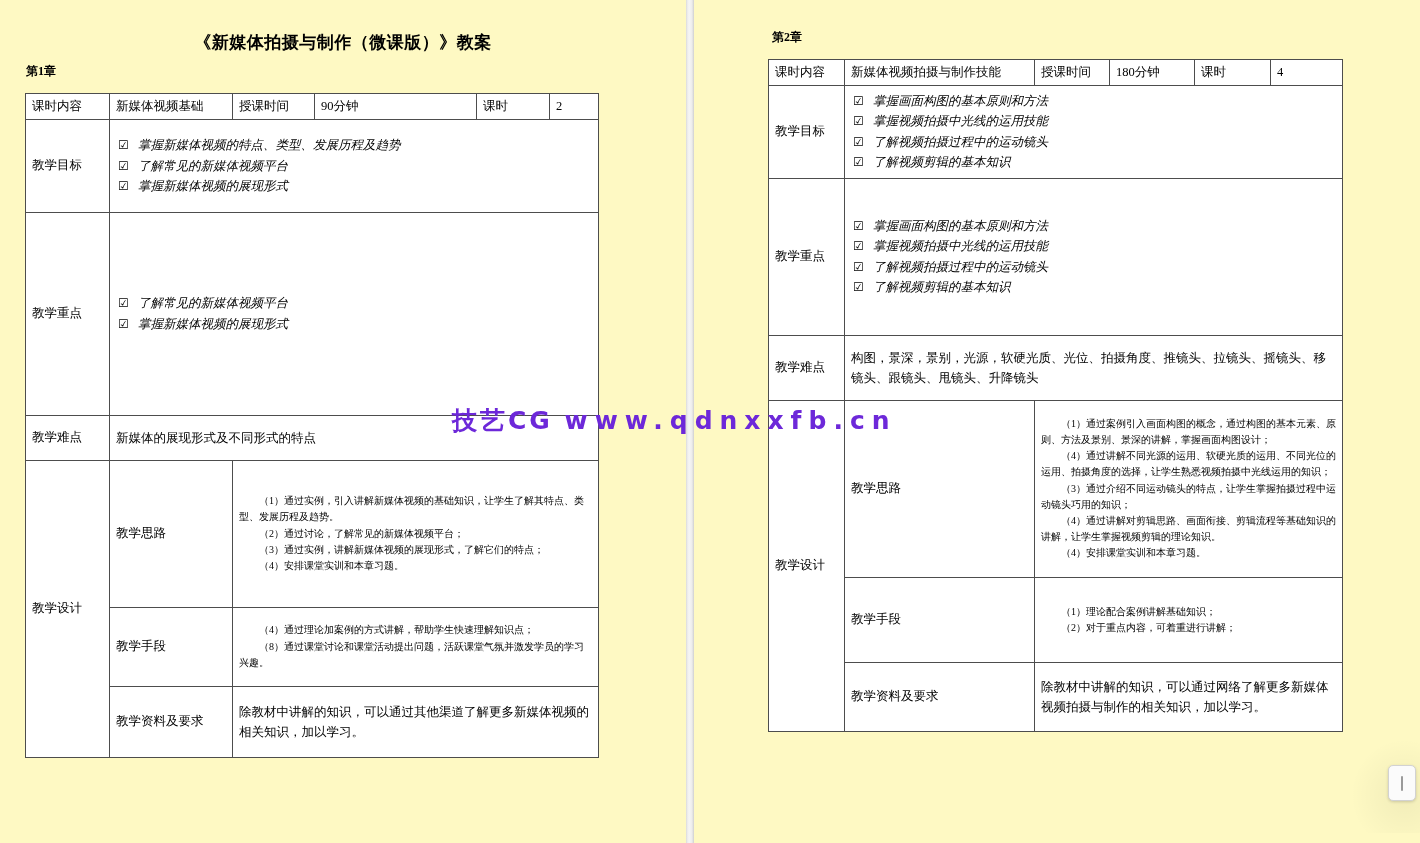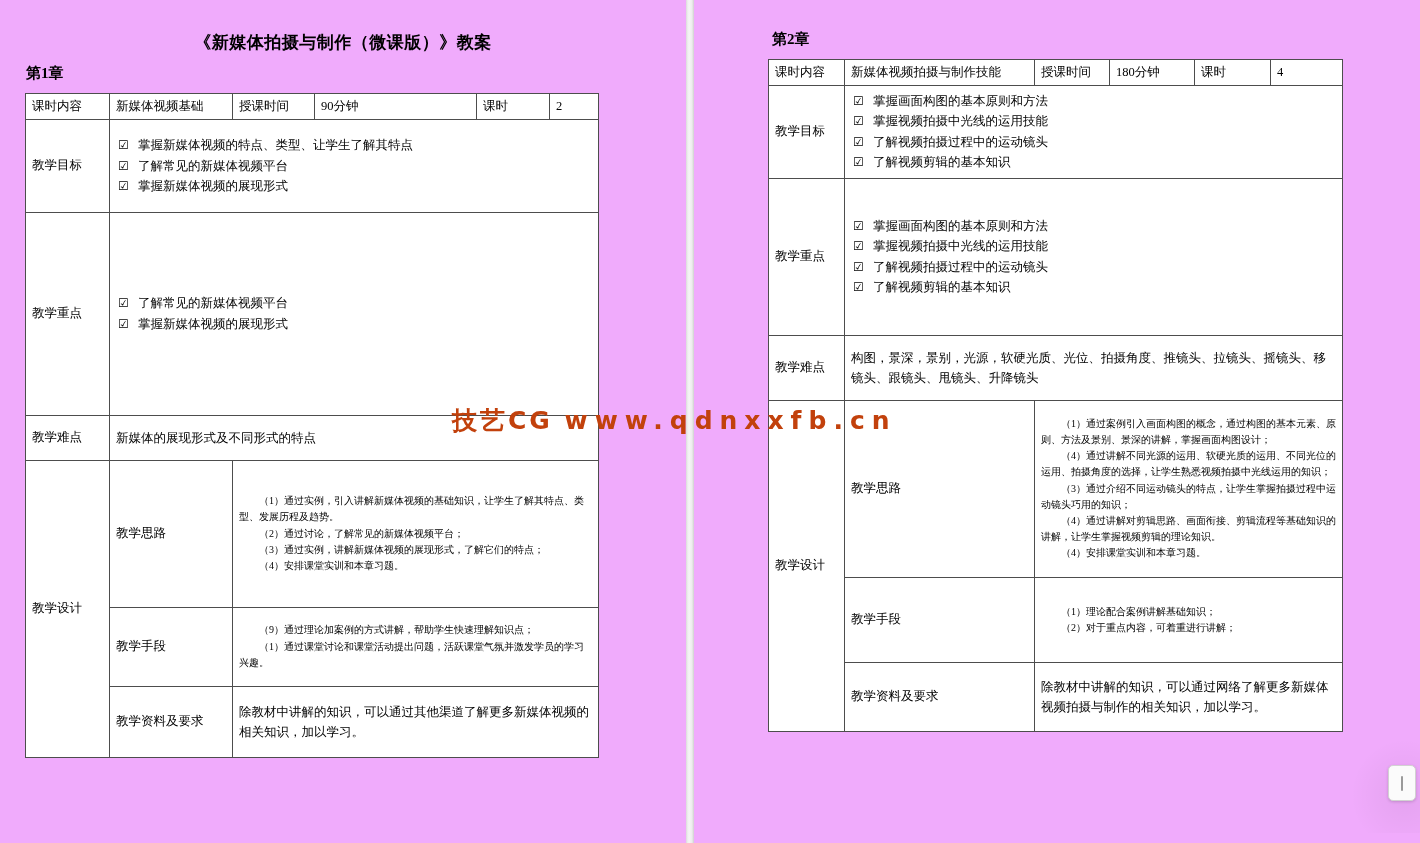--- a/index.html
+++ b/index.html
@@ -19,21 +19,21 @@
 
   
   .viewport {
     position: absolute;
     inset: 0;
     background: #ffffff;
   }
   .page {
     position: absolute;
     top: 0;
-    background: #f0abfc;
+    background: #fef9c3;
     height: 843px;
   }
   .page-left  { left: 0;   width: 686px; }
   .page-right { left: 694px; width: 726px; }
 
   .page-gutter {
     position: absolute;
     top: 0;
     left: 686px;
     width: 8px;
@@ -51,21 +51,21 @@
     margin: 0;
     padding: 0;
     position: absolute;
     left: 0;
     right: 0;
     top: 33px;
     line-height: 1.2;
   }
   .chapter-heading {
     position: absolute;
-    font-size: 15px;
+    font-size: 12px;
     font-weight: bold;
     line-height: 1.2;
   }
   .chapter-1 { left: 26px;  top: 64px; }
   .chapter-2 { left: 772px; top: 30px; }
 
   
   table.lesson-table {
     position: absolute;
     border-collapse: collapse;
@@ -91,20 +91,21 @@
   }
   .label-cell-wrap { white-space: normal; }
   .value-cell { font-size: 13px; }
   .num-cell   { font-size: 12px; font-family: Liberation Serif, serif; }
 
   
   .check-list {
     margin: 0;
     padding: 0;
     list-style: none;
+    font-style: italic;
   }
   .check-list li {
     font-size: 12.5px;
     line-height: 1.62;
     padding-left: 2px;
     white-space: nowrap;
   }
   .cb {
     display: inline-block;
     width: 20px;
@@ -126,21 +127,21 @@
     margin: 0;
   }
 
   
   .watermark {
     position: absolute;
     left: 452px;
     top: 404px;
     font-size: 25px;
     font-weight: bold;
-    color: #c2410c;
+    color: #6d28d9;
     letter-spacing: 3px;
     white-space: nowrap;
     pointer-events: none;
     font-family: "DejaVu Sans", sans-serif;
     z-index: 40;
   }
   .watermark .wm-url { letter-spacing: 7px; }
 
   
   .scroll-button {
@@ -203,21 +204,21 @@
           <td class="label-cell">授课时间</td>
           <td class="num-cell">90分钟</td>
           <td class="label-cell">课时</td>
           <td class="num-cell">2</td>
         </tr>
 
         <tr>
           <td class="label-cell">教学目标</td>
           <td colspan="5" style="height:86px">
             <ul class="check-list">
-              <li><span class="cb">☑</span><span>掌握新媒体视频的特点、类型、让学生了解其特点</span></li>
+              <li><span class="cb">☑</span><span>掌握新媒体视频的特点、类型、发展历程及趋势</span></li>
               <li><span class="cb">☑</span><span>了解常见的新媒体视频平台</span></li>
               <li><span class="cb">☑</span><span>掌握新媒体视频的展现形式</span></li>
             </ul>
           </td>
         </tr>
 
         <tr>
           <td class="label-cell">教学重点</td>
           <td colspan="5" style="height:196px">
             <ul class="check-list">
@@ -244,22 +245,22 @@
               <p>（3）通过实例，讲解新媒体视频的展现形式，了解它们的特点；</p>
               <p>（4）安排课堂实训和本章习题。</p>
             </div>
           </td>
         </tr>
 
         <tr>
           <td class="label-cell">教学手段</td>
           <td colspan="4" style="height:72px">
             <div class="para-block">
-              <p>（9）通过理论加案例的方式讲解，帮助学生快速理解知识点；</p>
-              <p>（1）通过课堂讨论和课堂活动提出问题，活跃课堂气氛并激发学员的学习兴趣。</p>
+              <p>（4）通过理论加案例的方式讲解，帮助学生快速理解知识点；</p>
+              <p>（8）通过课堂讨论和课堂活动提出问题，活跃课堂气氛并激发学员的学习兴趣。</p>
             </div>
           </td>
         </tr>
 
         <tr>
           <td class="label-cell label-cell-wrap">教学资料及要求</td>
           <td colspan="4" style="height:64px">
             <p class="plain-text">除教材中讲解的知识，可以通过其他渠道了解更多新媒体视频的相关知识，加以学习。</p>
           </td>
         </tr>

